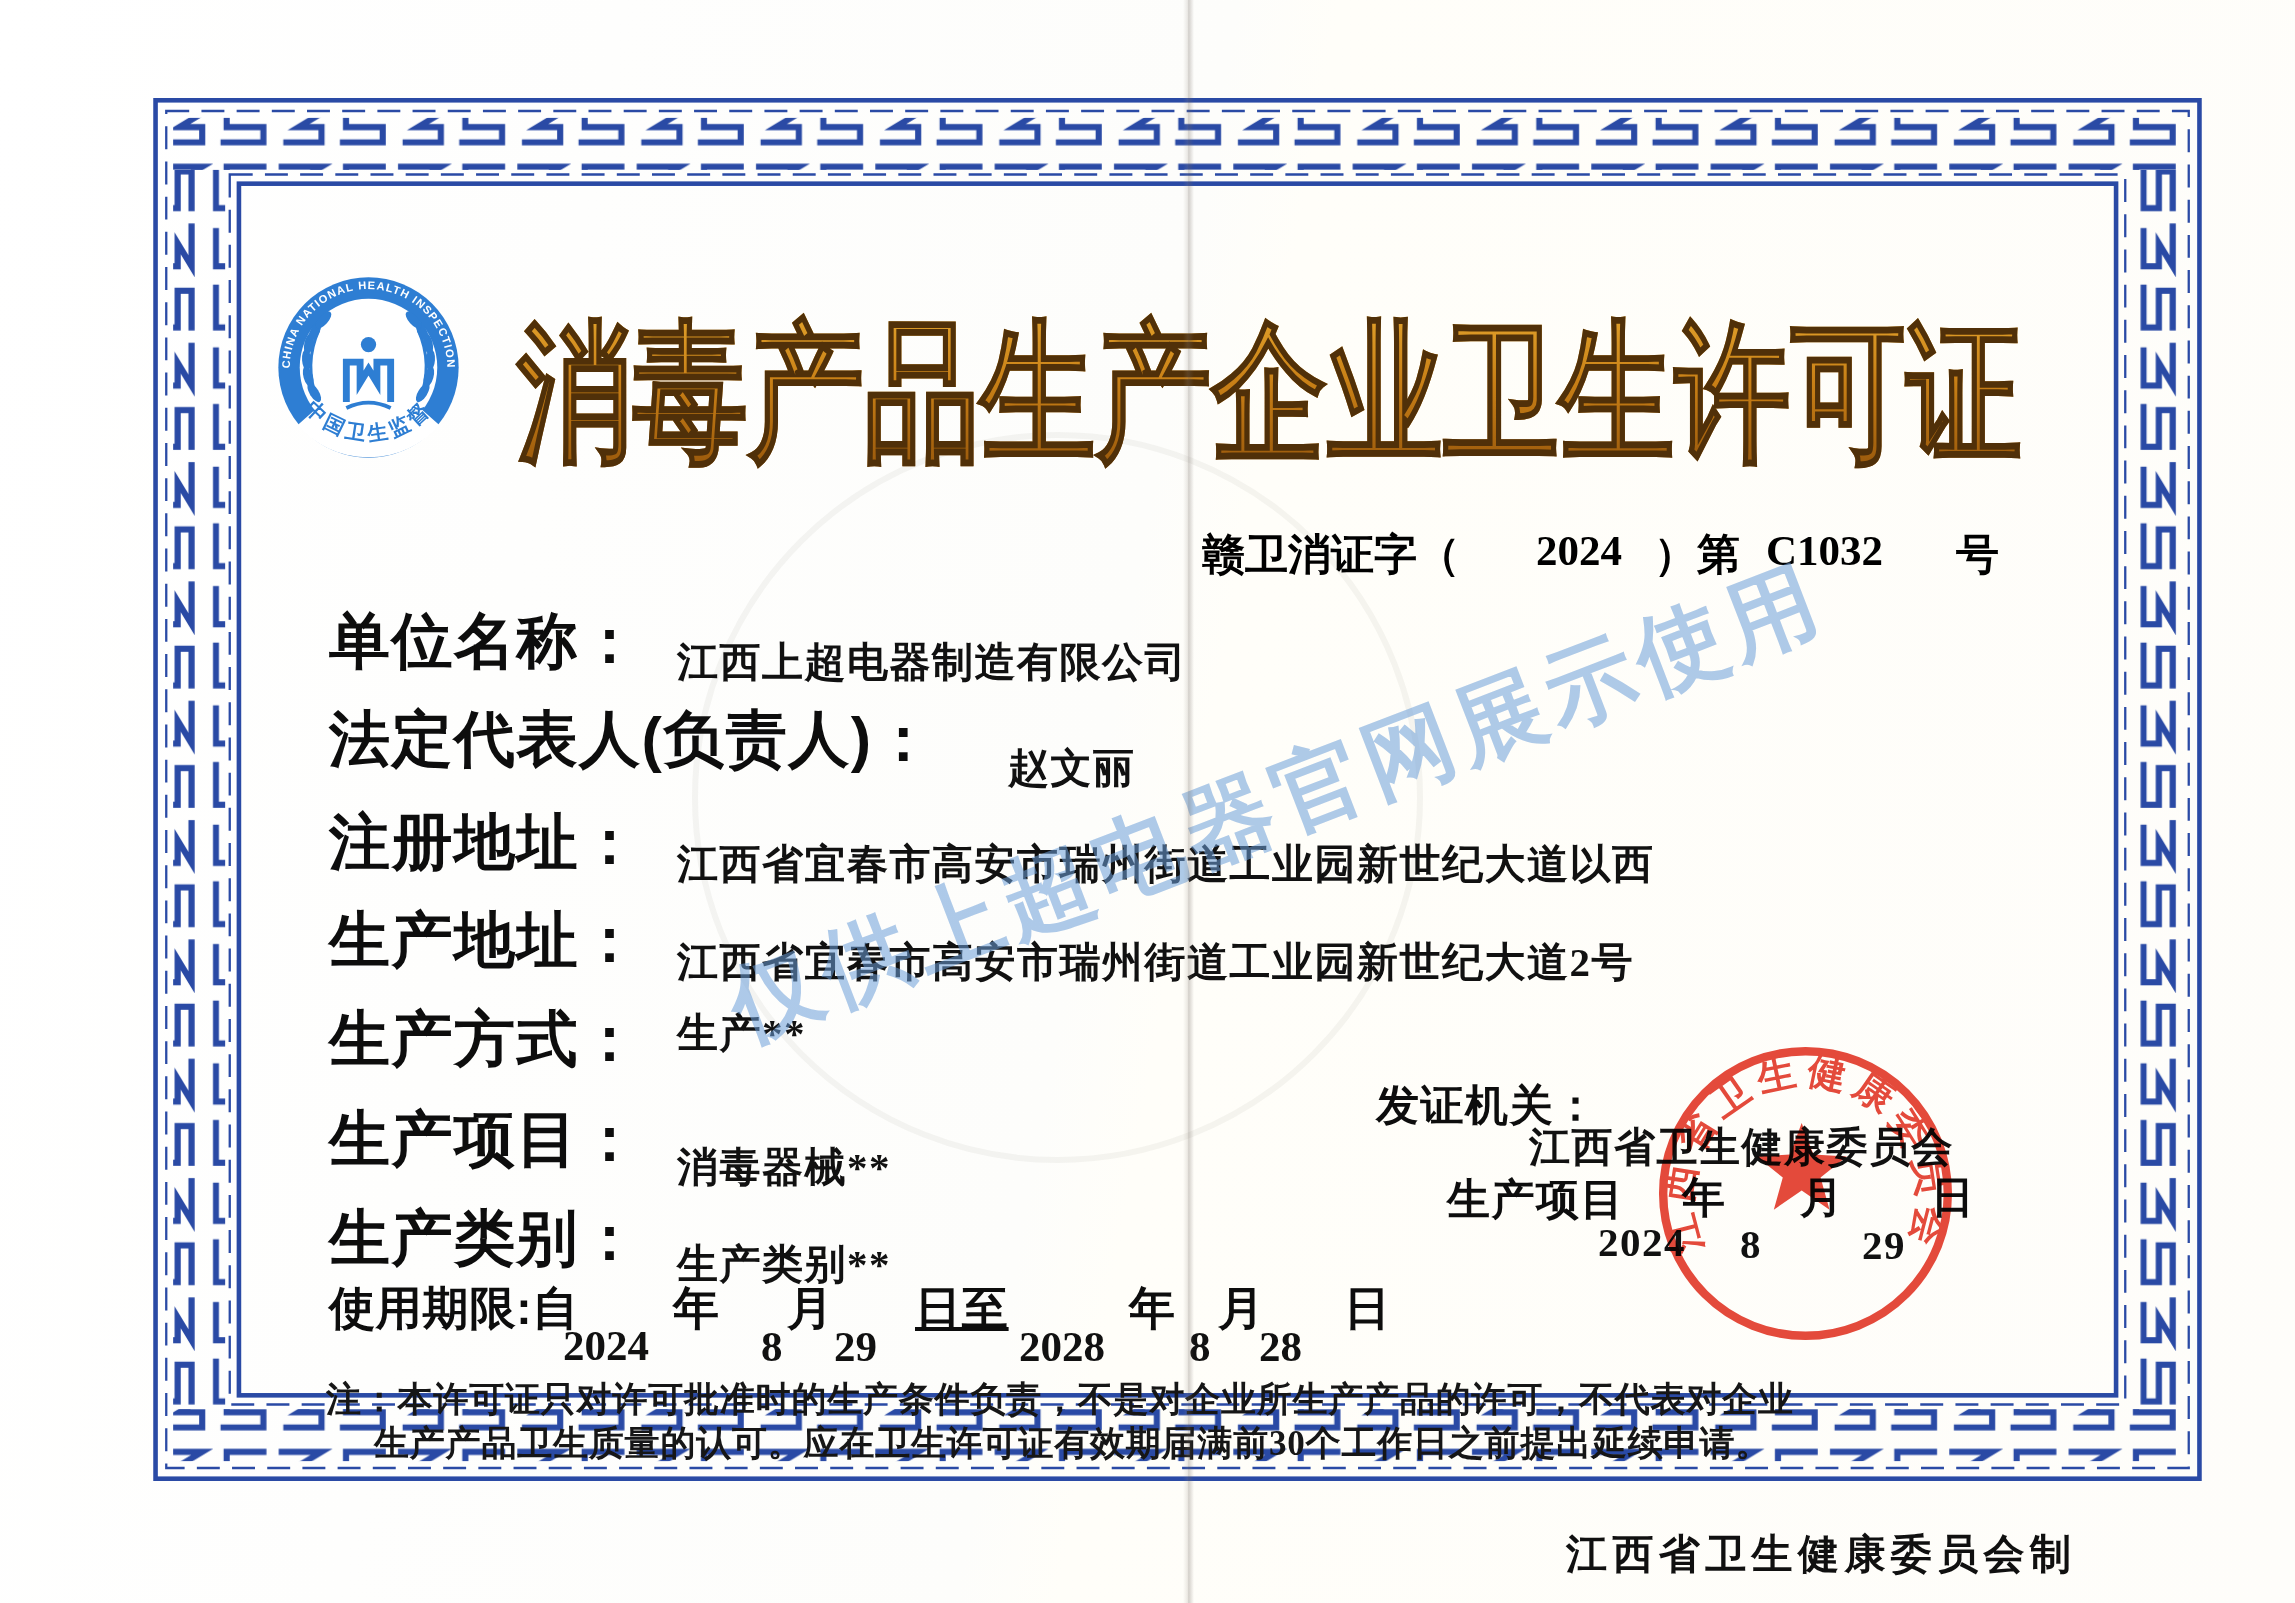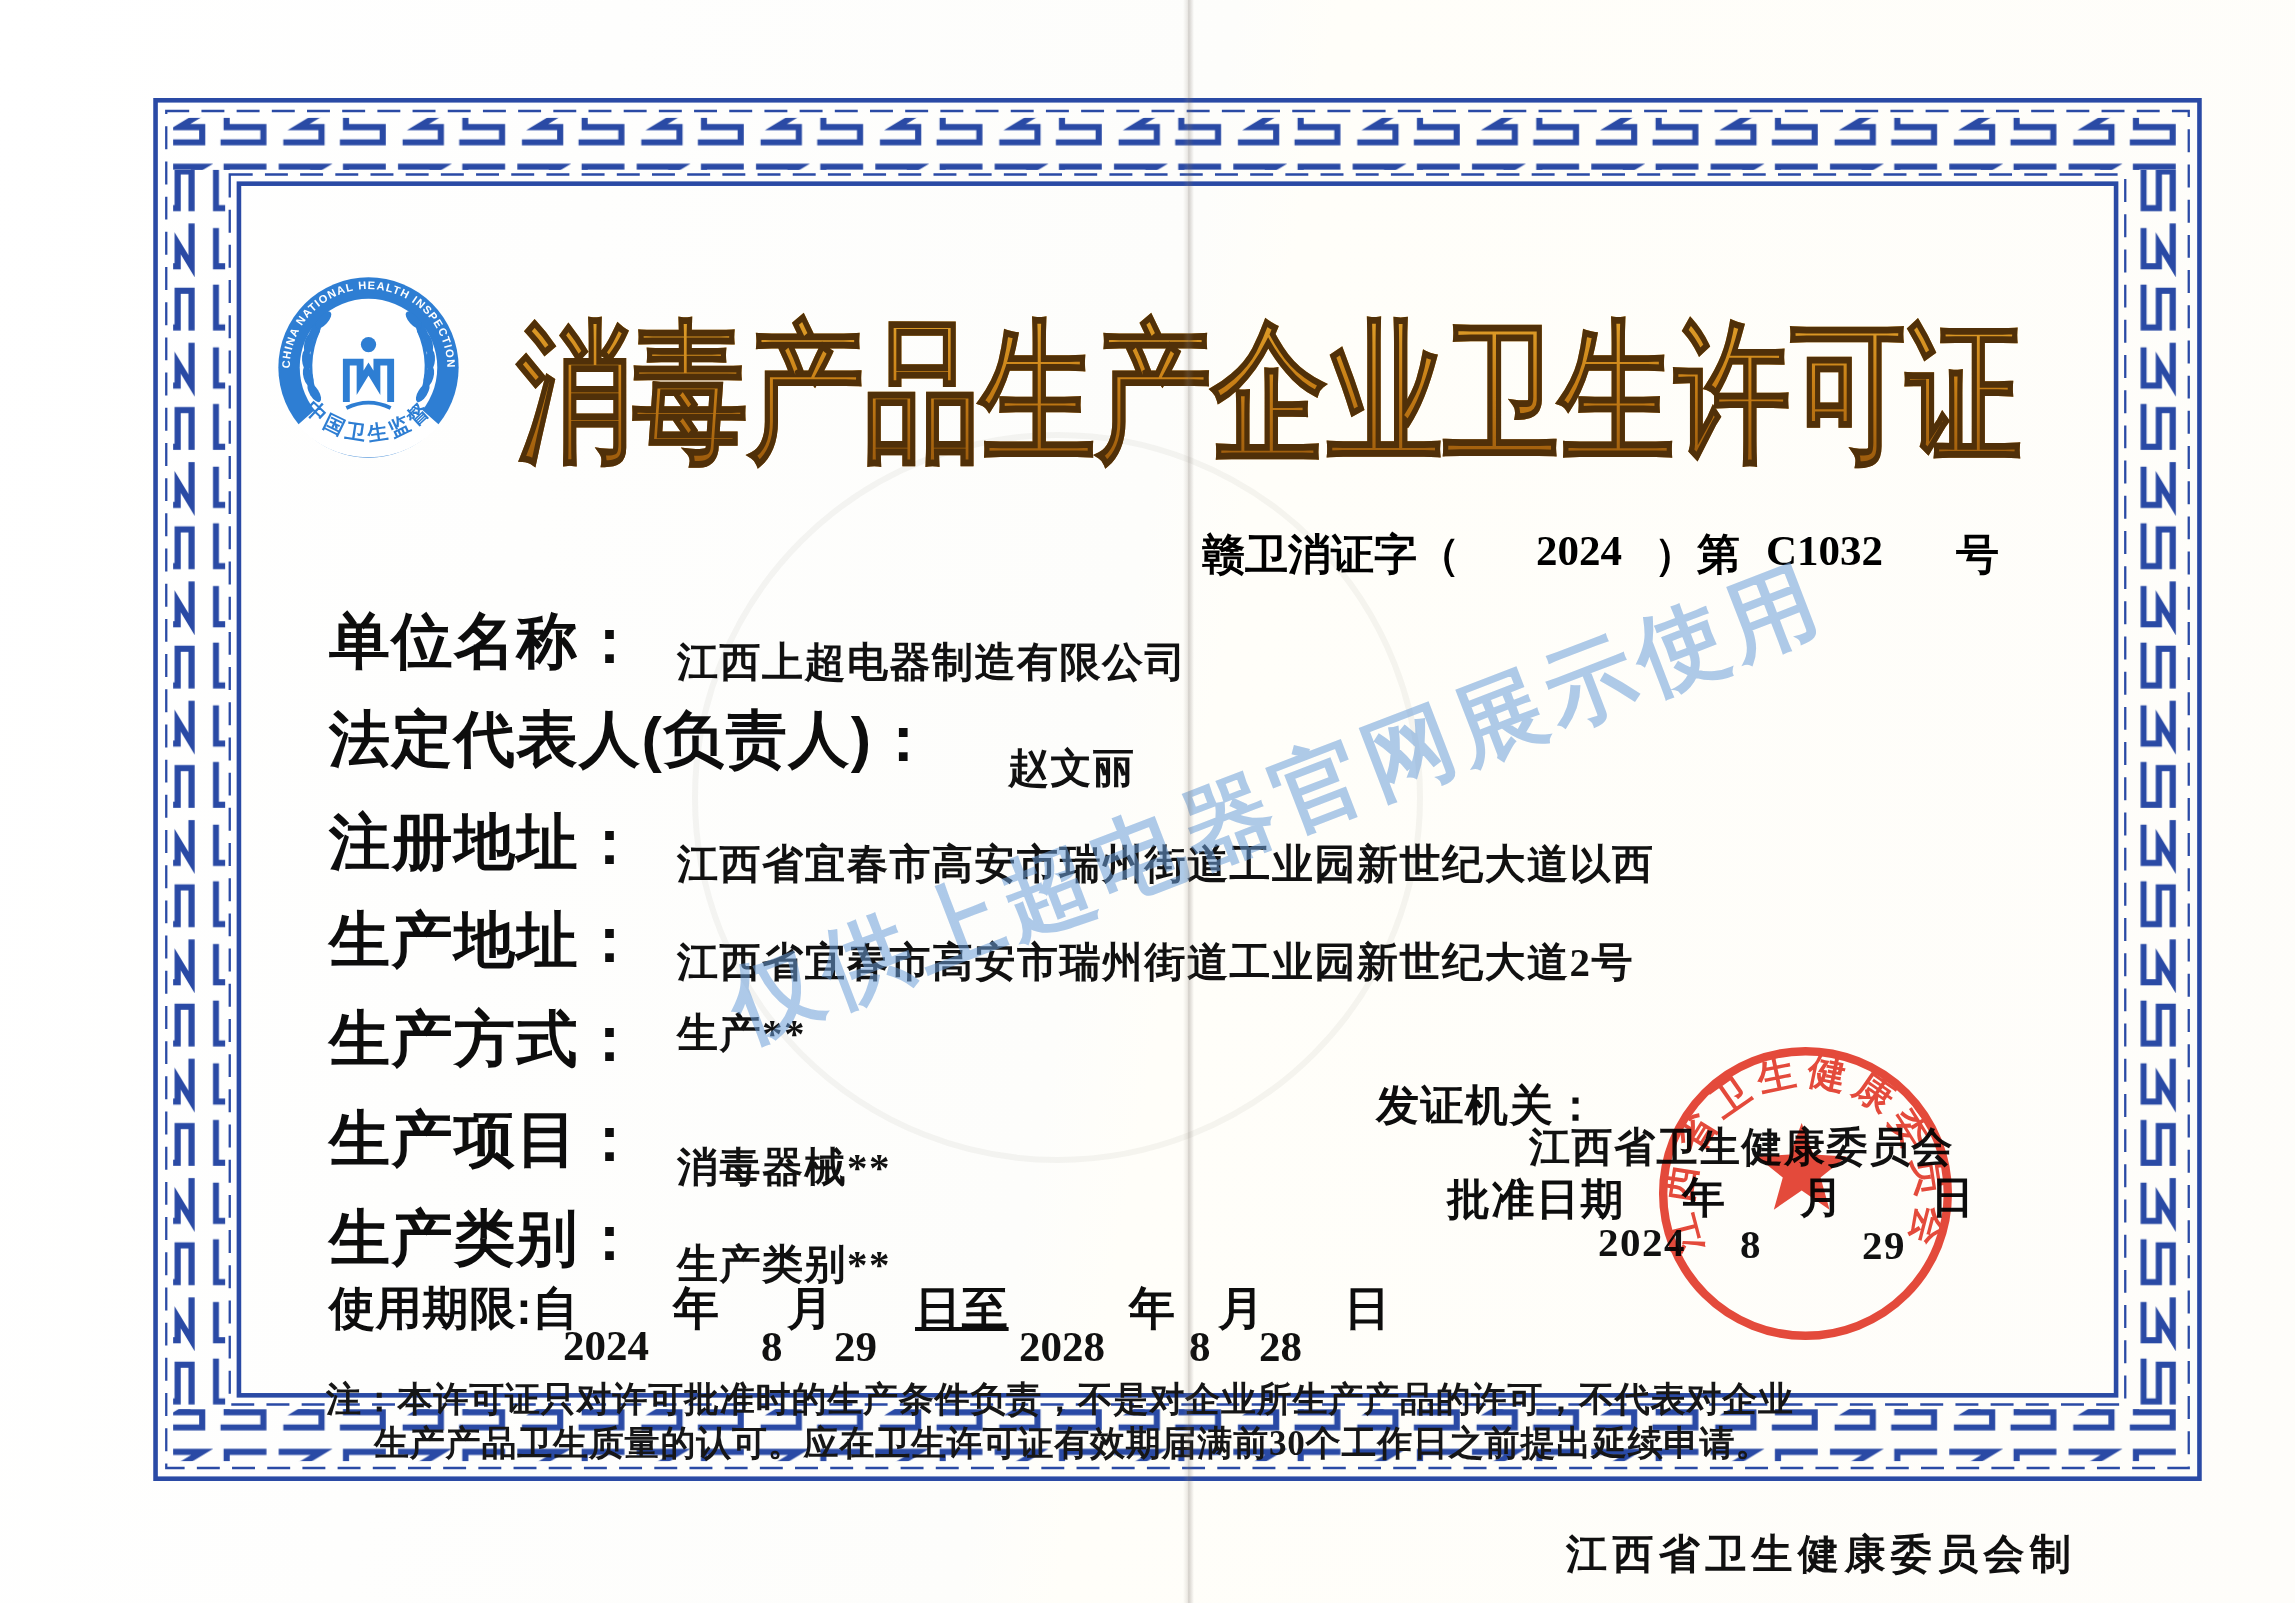--- a/index.html
+++ b/index.html
@@ -186,21 +186,21 @@
 <span id="f3v" class="abs fvalue">江西省宜春市高安市瑞州街道工业园新世纪大道2号</span>
 <span id="f4l" class="abs flabel">生产方式：</span>
 <span id="f4v" class="abs fvalue">生产**</span>
 <span id="f5l" class="abs flabel">生产项目：</span>
 <span id="f5v" class="abs fvalue">消毒器械**</span>
 <span id="f6l" class="abs flabel">生产类别：</span>
 <span id="f6v" class="abs fvalue">生产类别**</span>
 
 <span id="ap-authority-label" class="abs ap-label">发证机关：</span>
 <span id="ap-authority" class="abs ap-value">江西省卫生健康委员会</span>
-<span id="ap-date-label" class="abs ap-label">批准日期</span>
+<span id="ap-date-label" class="abs ap-label">生产项目</span>
 <span id="ap-y" class="abs ap-label">年</span>
 <span id="ap-m" class="abs ap-label">月</span>
 <span id="ap-d" class="abs ap-label">日</span>
 <span id="ap-yv" class="abs ap-value">2024</span>
 <span id="ap-mv" class="abs ap-value">8</span>
 <span id="ap-dv" class="abs ap-value">29</span>
 
 <span id="vl-label" class="abs vl-label">使用期限:自</span>
 <span id="vl-y1" class="abs vl-label">年</span>
 <span id="vl-m1" class="abs vl-label">月</span>

